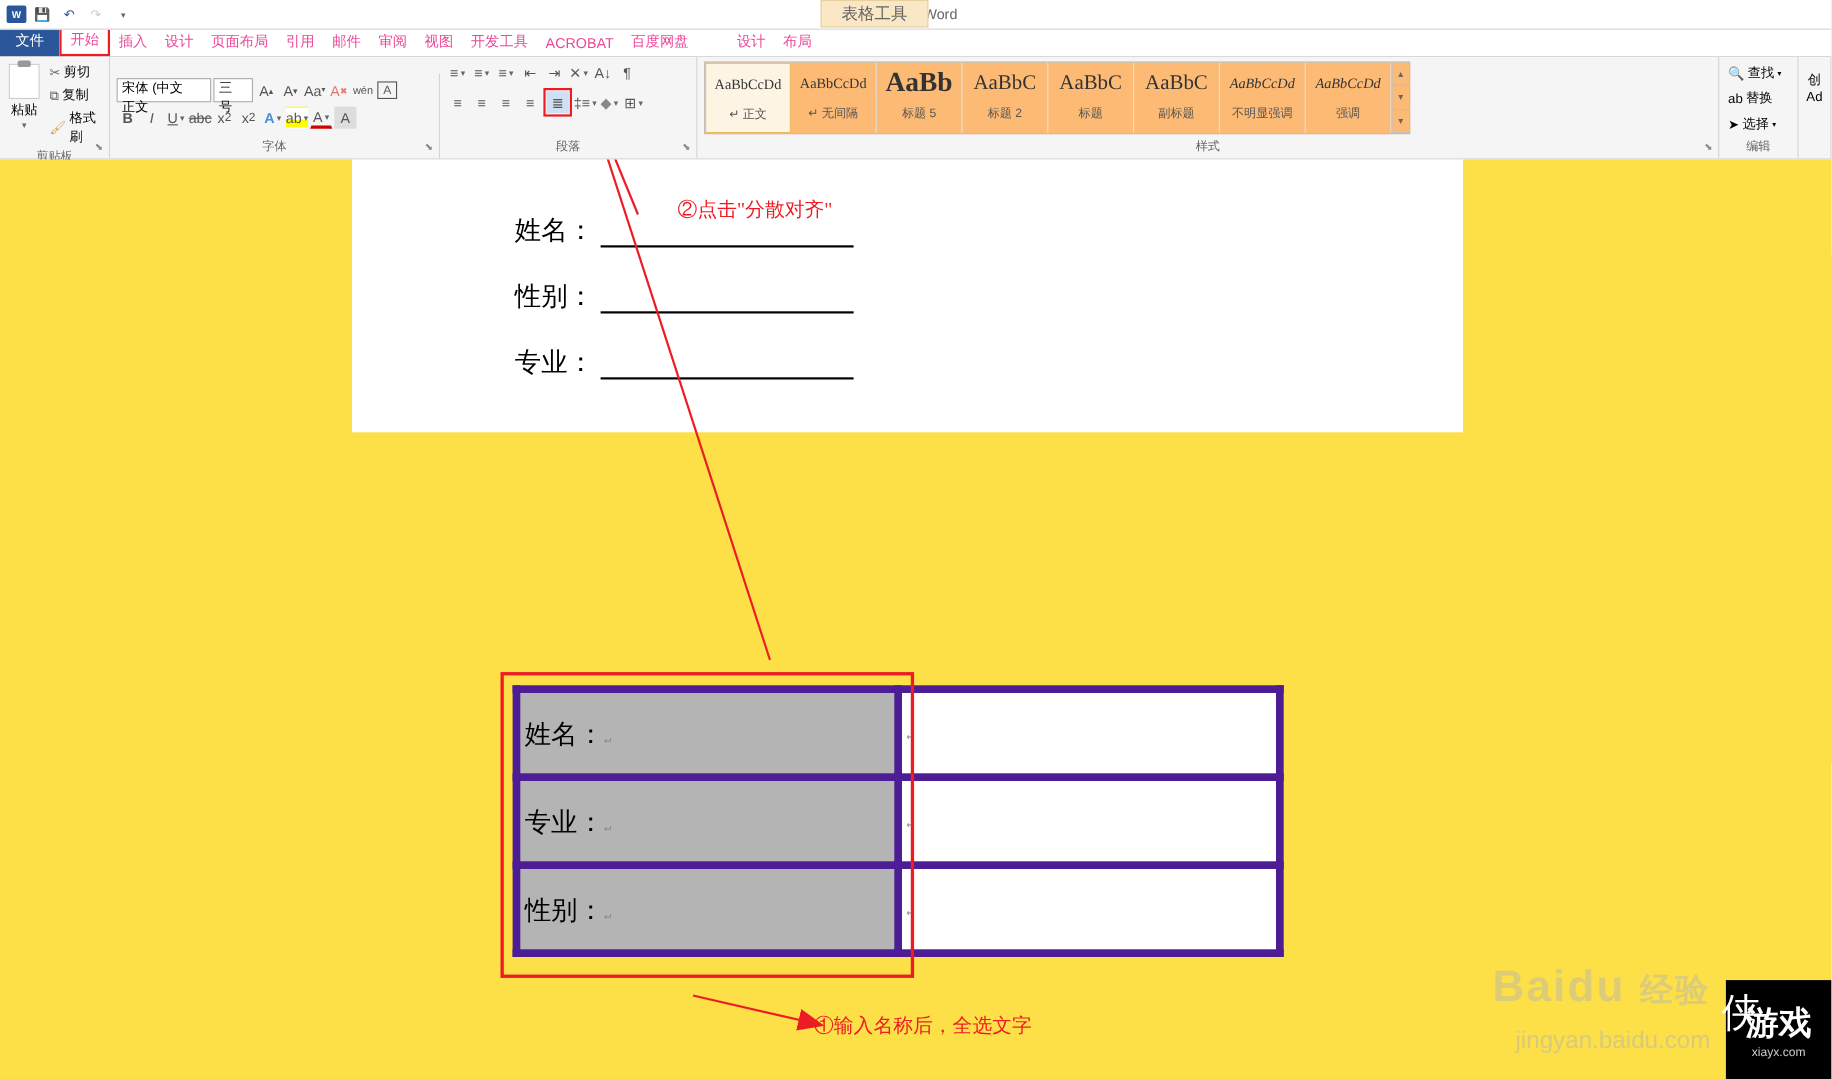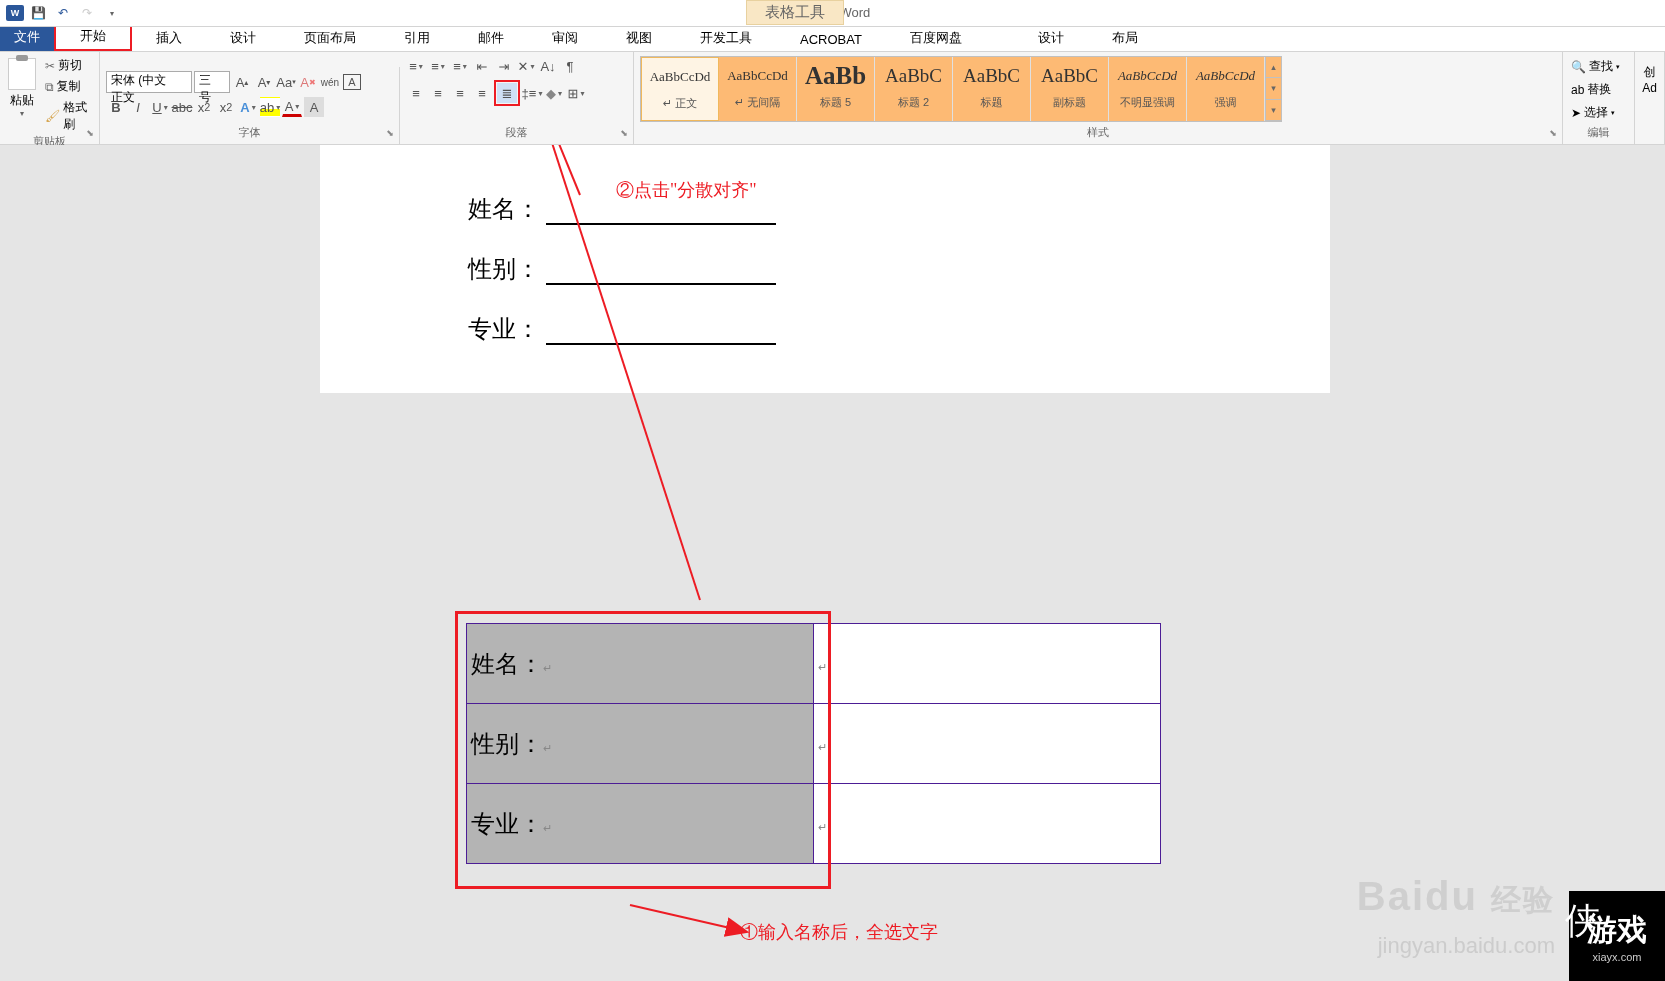--- a/index.html
+++ b/index.html
@@ -8,21 +8,21 @@
 
 .titlebar { height: 27px; background: #fff; border-bottom: 1px solid #d4d4d4; display: flex; align-items: center; position: relative; }
 .qat { display: flex; align-items: center; gap: 2px; padding-left: 4px; }
 .qat-icon { width: 22px; height: 20px; display: flex; align-items: center; justify-content: center; cursor: pointer; }
 .word-icon { background: #2b579a; color: #fff; font-size: 9px; font-weight: bold; width: 18px; height: 16px; display: flex; align-items: center; justify-content: center; border-radius: 2px; }
 .doc-title { position: absolute; left: 50%; transform: translateX(-50%); color: #666; font-size: 13px; }
 .table-tools { position: absolute; left: 746px; top: 0; background: #f9e7c5; border: 1px solid #e8d19f; padding: 2px 18px; font-size: 15px; color: #666; }
 
 
 .tabs { height: 25px; background: #fff; display: flex; align-items: flex-end; border-bottom: 1px solid #d4d4d4; }
-.tab { padding: 4px 24px; font-size: 13px; color: #000000; cursor: pointer; }
+.tab { padding: 4px 8px; font-size: 13px; color: #ec4899; cursor: pointer; }
 .tab-file { background: #2b579a; color: #fff; padding: 5px 14px; }
 .tab-active { border: 2px solid #ed1c24; background: #fff; }
 
 
 .ribbon { height: 93px; background: #f5f5f5; border-bottom: 1px solid #d4d4d4; display: flex; }
 .ribbon-group { border-right: 1px solid #d4d4d4; padding: 4px 6px 2px; display: flex; flex-direction: column; position: relative; }
 .ribbon-group-label { text-align: center; font-size: 11px; color: #666; margin-top: auto; padding-bottom: 2px; }
 .ribbon-group-content { flex: 1; display: flex; align-items: flex-start; gap: 4px; }
 .dialog-launcher { position: absolute; right: 2px; bottom: 2px; width: 14px; height: 14px; font-size: 9px; color: #888; cursor: pointer; text-align: center; }
 
@@ -59,29 +59,29 @@
 .gallery-scroll-btn { flex: 1; border-bottom: 1px solid #c0c0c0; font-size: 9px; display: flex; align-items: center; justify-content: center; cursor: pointer; color: #666; }
 
 
 .editing-group { width: 72px; }
 .edit-item { display: flex; align-items: center; gap: 3px; font-size: 12px; cursor: pointer; padding: 2px; }
 
 
 .last-group { width: 30px; }
 
 
-.doc-area { background: #e5e5e5; position: relative; width: 100%; height: calc(100% - 145px); }
+.doc-area { background: #fde047; position: relative; width: 100%; height: calc(100% - 145px); }
 .page { position: absolute; left: 320px; top: 0; width: 1010px; background: #fff; padding: 20px 0; }
 
 .doc-line { display: flex; align-items: flex-end; margin: 28px 0 28px 148px; font-family: "SimSun", serif; font-size: 24px; }
 .doc-label { color: #000; }
 .doc-underline { border-bottom: 2px solid #000; width: 230px; margin-left: 6px; height: 20px; }
 
 .doc-table { position: absolute; left: 466px; top: 478px; border-collapse: collapse; }
-.doc-table td { border: 1px solid #4c1d95; height: 80px; font-family: Liberation Serif, serif; font-size: 24px; padding: 0 4px; }
+.doc-table td { border: 7px solid #4c1d95; height: 80px; font-family: Liberation Mono, monospace; font-size: 24px; padding: 0 4px; }
 .doc-table .col1 { width: 347px; background: #b4b4b4; }
 .doc-table .col2 { width: 347px; background: #fff; }
 .tiny-mark { font-size: 11px; color: #888; }
 
 
 .anno-box1 { position: absolute; border: 3px solid #ed1c24; left: 455px; top: 466px; width: 376px; height: 278px; pointer-events: none; }
 .anno-text { position: absolute; color: #ed1c24; font-size: 18px; font-family: "SimSun", serif; }
 .svg-overlay { position: absolute; left: 0; top: 0; pointer-events: none; }
 
 
@@ -326,25 +326,25 @@
     </div>
   </div>
 
   <table class="doc-table">
     <tbody>
         <tr>
       <td class="col1"><span>姓名：</span><span class="tiny-mark">↵</span></td>
       <td class="col2"><span class="tiny-mark">↵</span></td>
     </tr>
     <tr>
-      <td class="col1"><span>性别：</span><span class="tiny-mark">↵</span></td>
+      <td class="col1"><span>专业：</span><span class="tiny-mark">↵</span></td>
       <td class="col2"><span class="tiny-mark">↵</span></td>
     </tr>
     <tr>
-      <td class="col1"><span>专业：</span><span class="tiny-mark">↵</span></td>
+      <td class="col1"><span>性别：</span><span class="tiny-mark">↵</span></td>
       <td class="col2"><span class="tiny-mark">↵</span></td>
     </tr>
   </tbody>
     </table>
 
   <div class="anno-box1"></div>
 
   <div class="anno-text" style="left:616px;top:33px">②点击"分散对齐"</div>
   <div class="anno-text" style="left:740px;top:775px">①输入名称后，全选文字</div>
 

